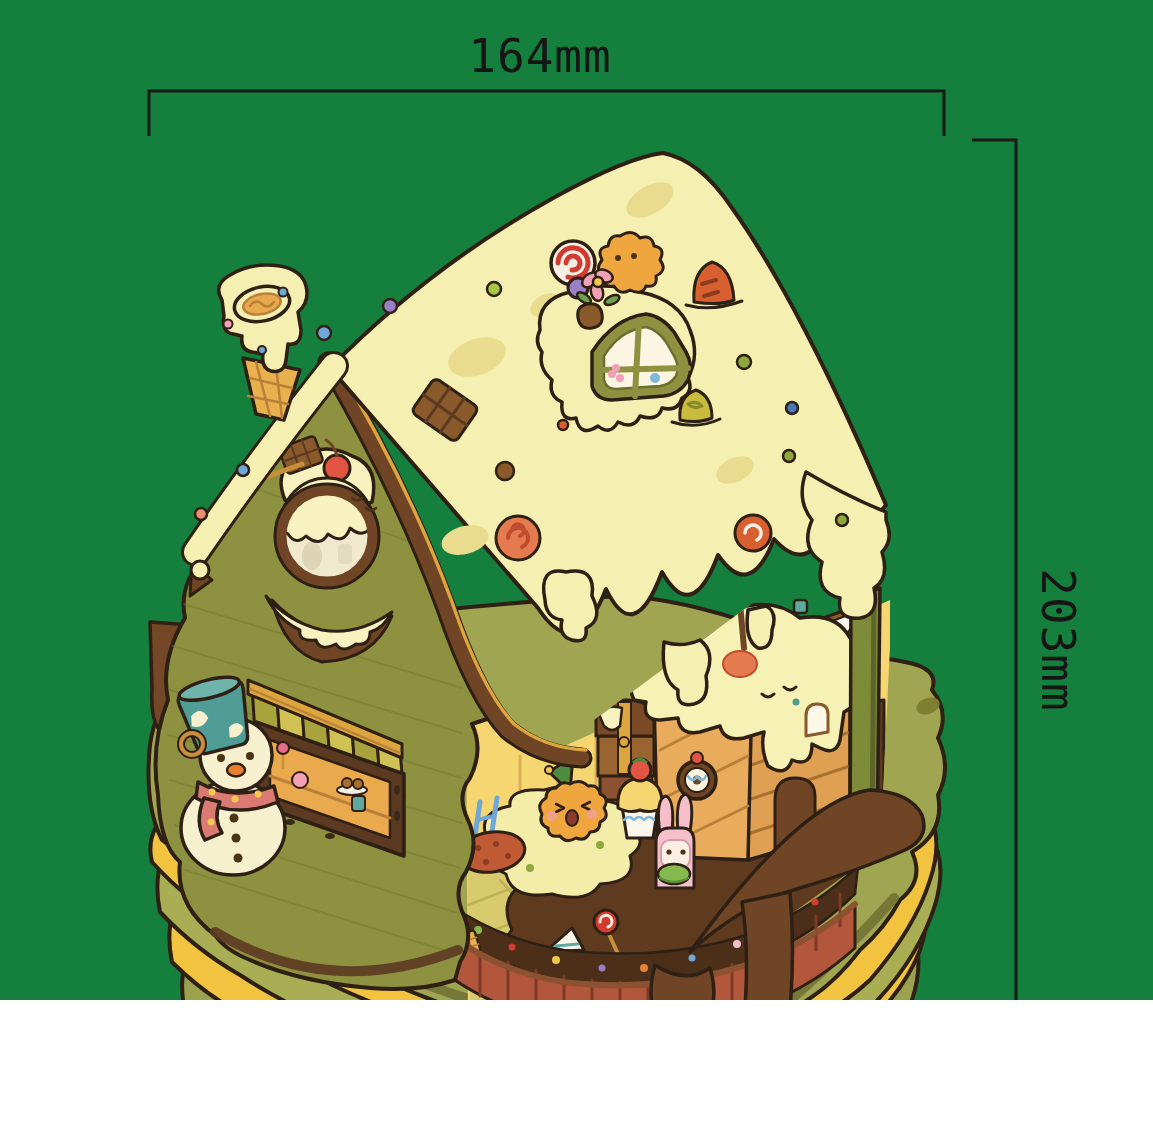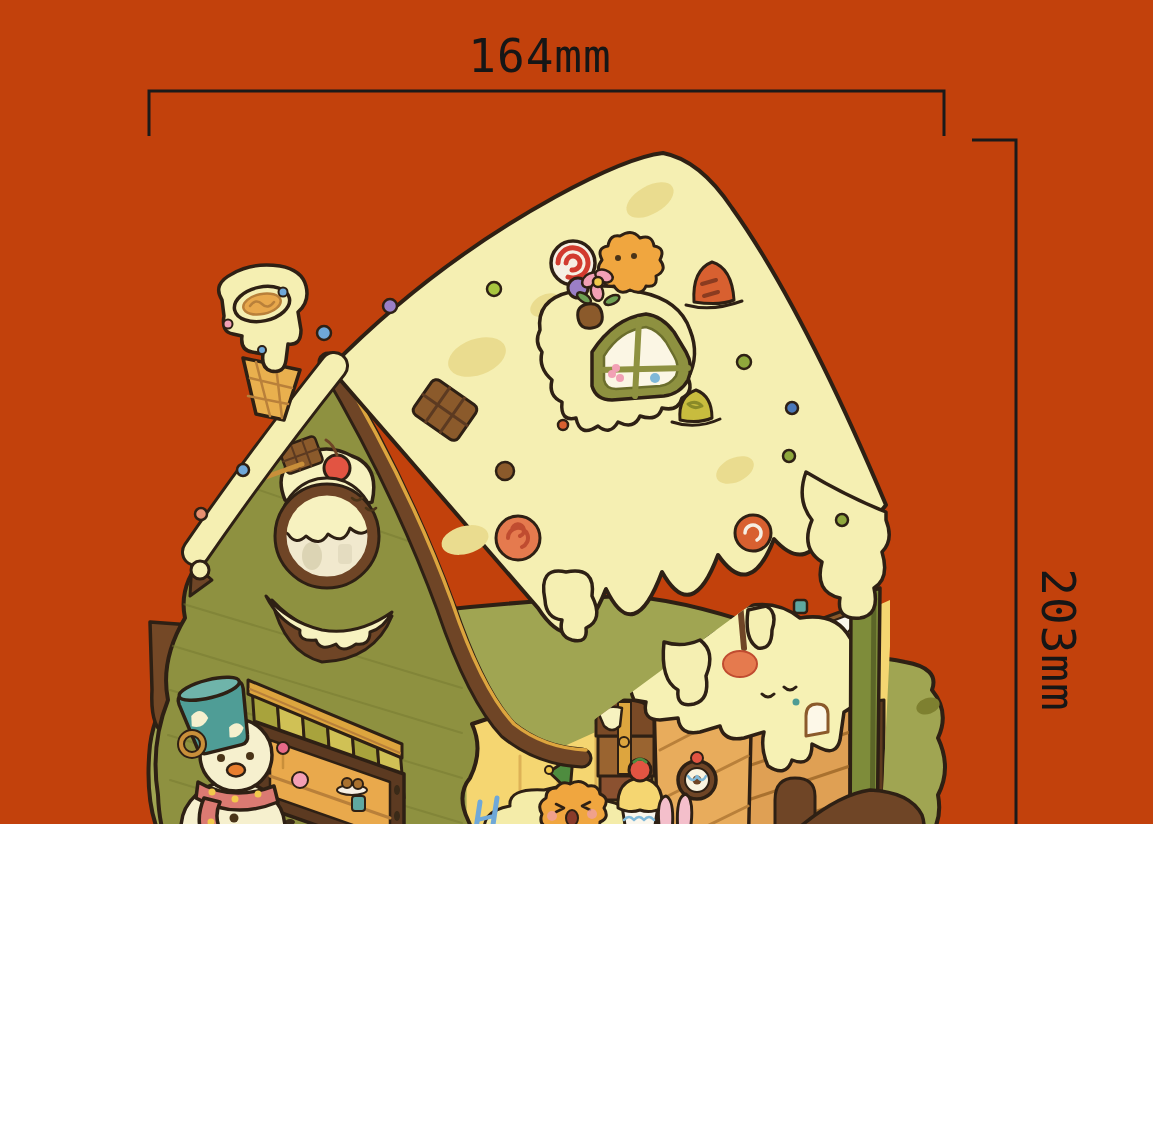--- a/index.html
+++ b/index.html
@@ -1,16 +1,16 @@
 <!DOCTYPE html>
 <html><head>
 <meta charset="utf-8">
 <style>
   html,body{margin:0;padding:0;background:#ffffff;}
-  .stage{position:relative;width:1153px;height:824px;background:#c2410c;overflow:hidden;
+  .stage{position:relative;width:1153px;height:1000px;background:#15803d;overflow:hidden;
          font-family:"Liberation Sans", sans-serif;}
   svg{position:absolute;left:0;top:0;}
   .dim-text{font-family:"DejaVu Sans Mono","Liberation Mono",monospace;
             font-size:46px;fill:#161616;letter-spacing:1px;}
   .outl{stroke:#2e2014;stroke-linejoin:round;stroke-linecap:round;}
 </style>
 </head>
 <body>
 
 <div class="stage">

